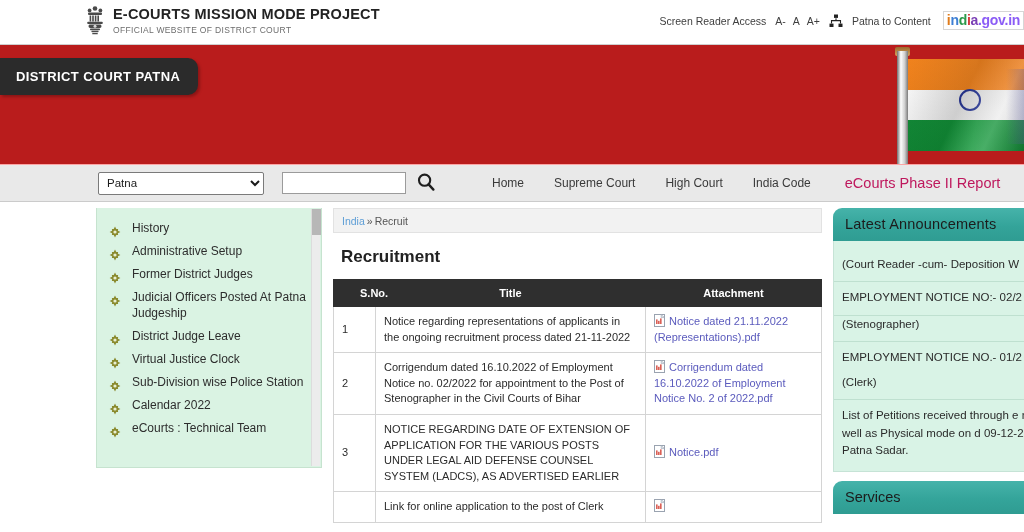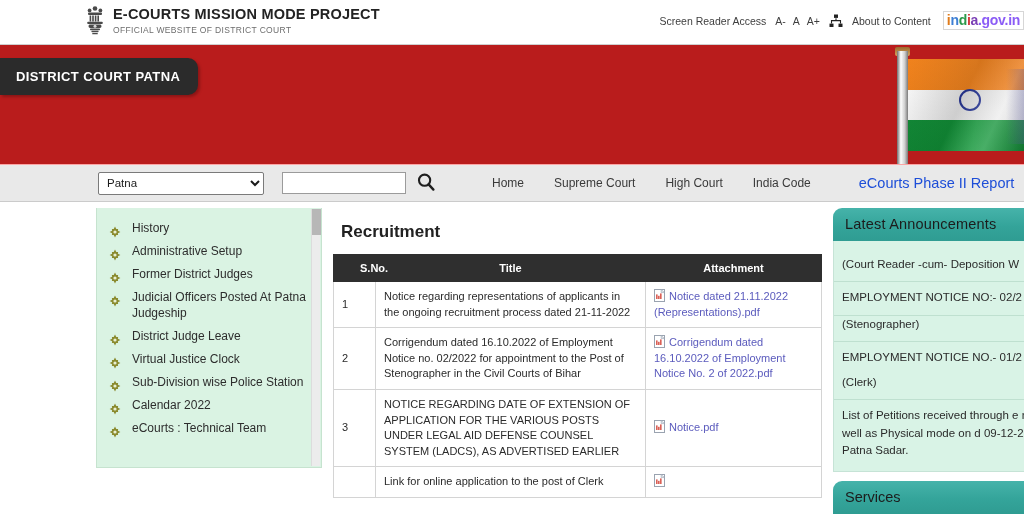--- a/index.html
+++ b/index.html
@@ -135,21 +135,21 @@
     background: transparent; border: 0; cursor: pointer;
     display:flex; align-items:center; justify-content:center; padding:0;
   }
   .nav-links {
     display:flex; align-items:flex-end; margin-left: 54px; gap: 30px;
   }
   .nav-links a {
     font-size: 12px; color: #3a3a3a; text-decoration:none; white-space:nowrap;
   }
   .nav-report {
-    margin-left: 48px; font-size: 14.5px; color:#1d4ed8;
+    margin-left: 34px; font-size: 14.5px; color:#be185d;
     text-decoration:none; white-space:nowrap;
   }
 
   
   .page-body {
     position: relative;
     height: 332px;
     background: #ffffff;
     padding-top: 0px;
   }
@@ -310,21 +310,21 @@
       <span>A+</span>
     </span>
     <span class="sitemap-ico">
       <svg width="14" height="14" viewBox="0 0 14 14" aria-hidden="true">
         <rect x="5" y="0.5" width="4" height="3.4" fill="#222"></rect>
         <rect x="0.5" y="9.6" width="4" height="3.4" fill="#222"></rect>
         <rect x="9.5" y="9.6" width="4" height="3.4" fill="#222"></rect>
         <path d="M7 4.2 V6.6 M2.5 9.4 V6.6 H11.5 V9.4" stroke="#222" stroke-width="1.1" fill="none"></path>
       </svg>
     </span>
-    <a class="ab-link" href="#">About to Content</a>
+    <a class="ab-link" href="#">Patna to Content</a>
     <span class="indiagov"><span class="ig-i">i</span><span class="ig-n">n</span><span class="ig-d">d</span><span class="ig-i2">i</span><span class="ig-a">a</span><span class="ig-rest">.gov.in</span></span>
   </div>
 </div>
 
 <div class="banner-band">
   <div class="court-tab">DISTRICT COURT PATNA</div>
 
   <div class="flag-wrap">
     <div class="flag-knob"></div>
     <div class="flag-pole"></div>
@@ -455,20 +455,25 @@
         </li>
       </ul>
       <div class="side-scroll">
         <div class="side-scroll-thumb"></div>
       </div>
     </div>
   </div>
 
   <div class="main-col">
 
+    <div class="breadcrumb-bar">
+      <a href="#">India</a>
+        <span class="sep">»</span>
+        <span class="sep">Recruit</span>
+    </div>
 
     <div class="page-title">Recruitment</div>
 
     <table class="rec-table">
       <thead>
         <tr>
           <th class="th-sno">S.No.</th>
           <th class="th-title">Title</th>
           <th>Attachment</th>
         </tr>

